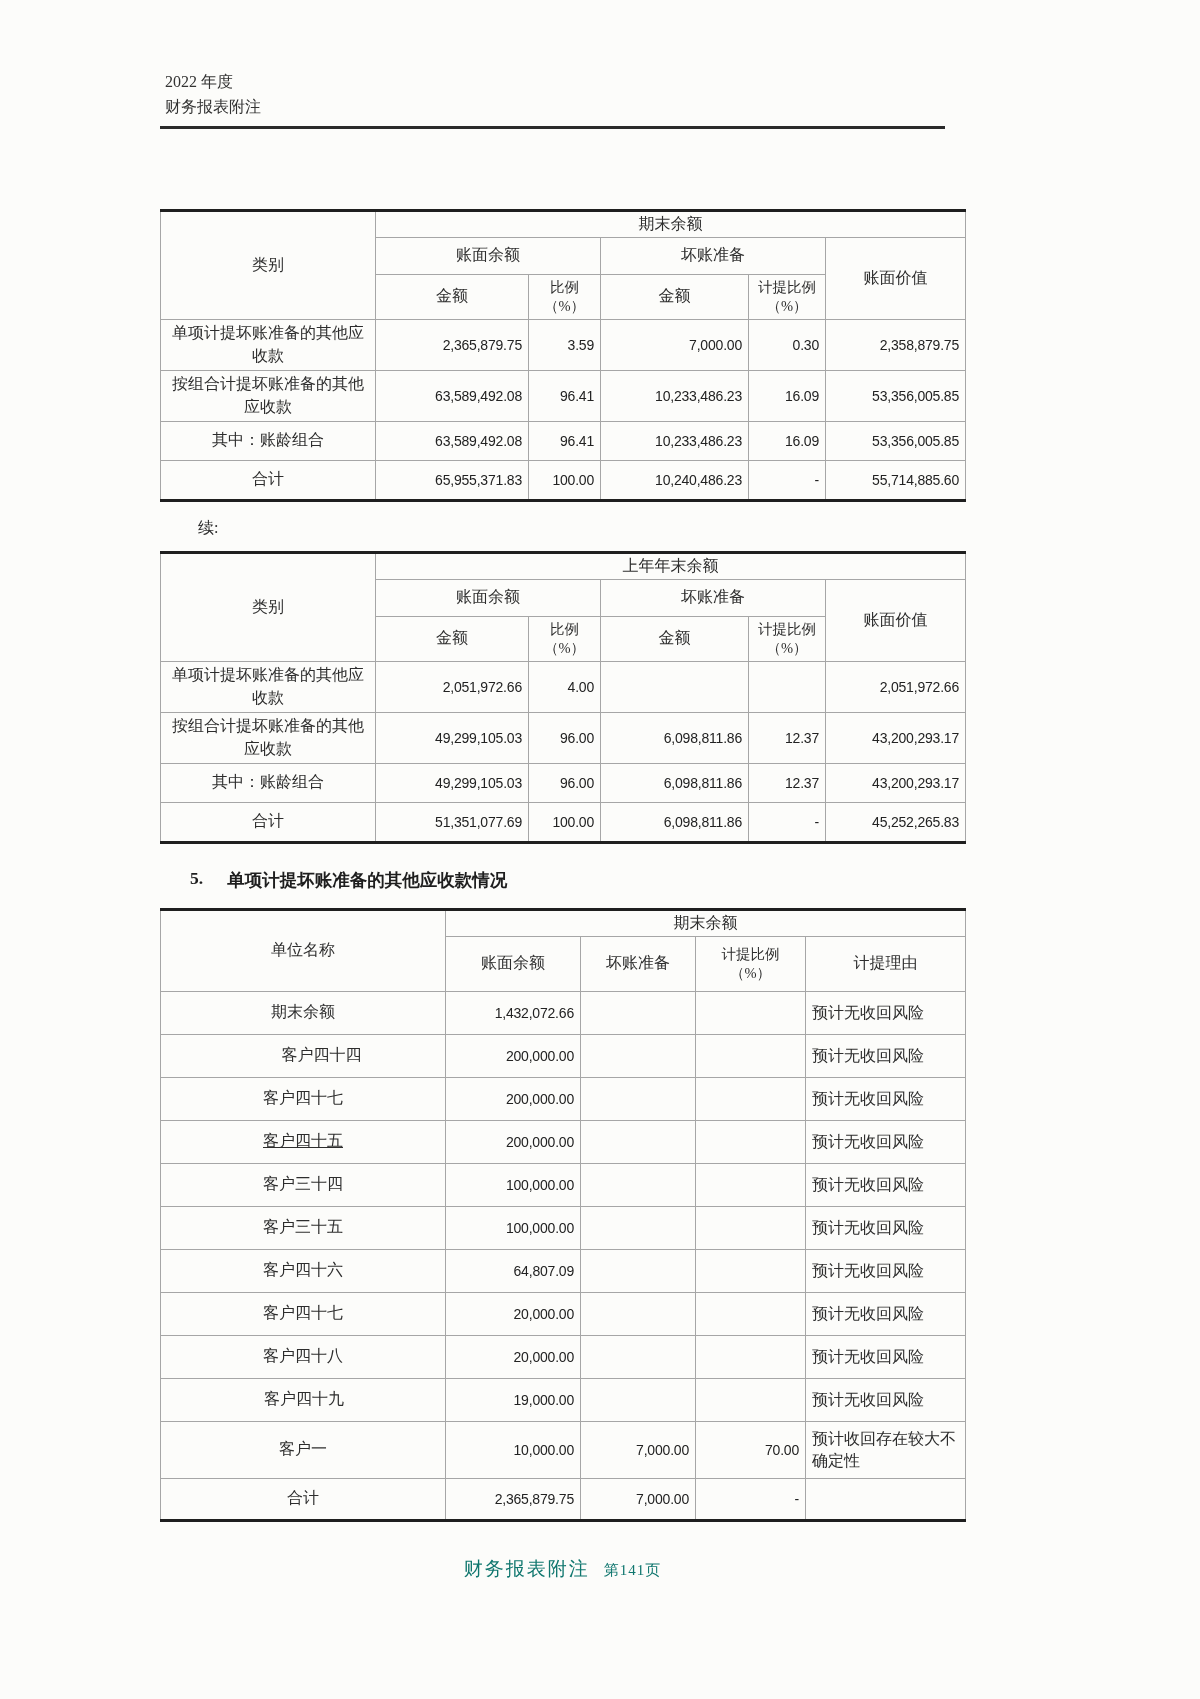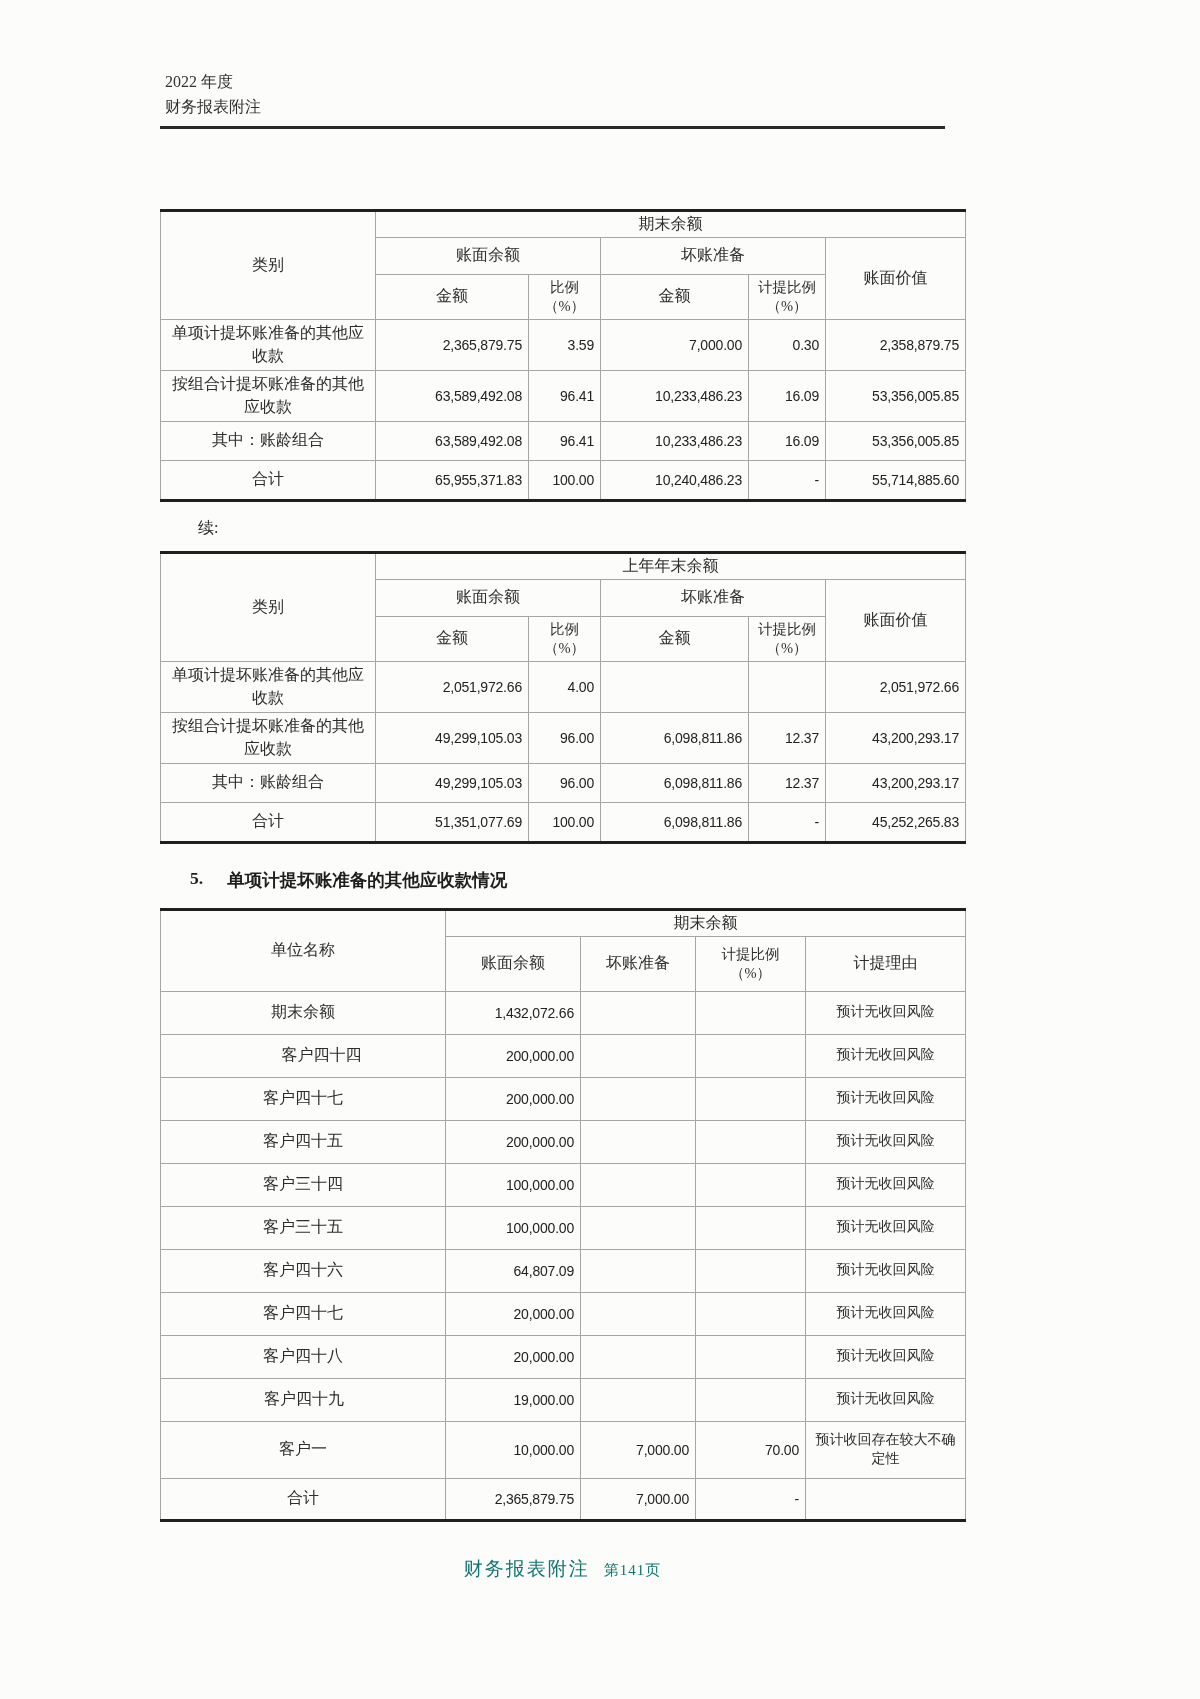--- a/index.html
+++ b/index.html
@@ -16,21 +16,21 @@
 
   
   table.fin { border-collapse:collapse; table-layout:fixed; width:805px;
               border-top:3px solid #1f1f1f; border-bottom:3px solid #1f1f1f; }
   table.fin th, table.fin td { border:1px solid #a6a6a6; font-weight:normal; padding:2px 6px; }
   th.ch, td.ch { font-size:16px; text-align:center; color:#2e2e2e; }
   td.label { font-size:16px; text-align:center; padding-left:8px; line-height:1.4; }
   td.num { font-family:"Liberation Sans","DejaVu Sans",sans-serif; font-size:14px;
            text-align:right; padding-right:10px; letter-spacing:-0.2px; color:#222; }
   .wrap2 { white-space:pre-line; line-height:1.3; }
-  td.reason { font-size:14px; text-align:center; line-height:1.35; }
+  td.reason { font-size:16px; text-align:left; line-height:1.35; }
 
   .continued { margin:16px 0 12px 38px; font-size:16px; }
   .section-title { display:flex; gap:24px; margin:24px 0 16px 30px;
                    font-size:17.5px; font-weight:bold; color:#1e1e1e; }
 
   .page-footer { position:absolute; left:160px; top:1556px; width:805px;
                  text-align:center; color:#0f766e; }
   .page-footer .t { font-size:19px; letter-spacing:2px; }
   .page-footer .p { font-size:15px; margin-left:10px; letter-spacing:1px; }
 </style>
@@ -211,21 +211,21 @@
       <td class="reason">预计无收回风险</td>
     </tr>
     <tr>
       <td class="label" style="height:38px;">客户四十七</td>
       <td class="num">200,000.00</td>
       <td class="num"></td>
       <td class="num"></td>
       <td class="reason">预计无收回风险</td>
     </tr>
     <tr>
-      <td class="label" style="height:38px;">客户四十五</td>
+      <td class="label" style="height:38px;text-decoration:underline;">客户四十五</td>
       <td class="num">200,000.00</td>
       <td class="num"></td>
       <td class="num"></td>
       <td class="reason">预计无收回风险</td>
     </tr>
     <tr>
       <td class="label" style="height:38px;">客户三十四</td>
       <td class="num">100,000.00</td>
       <td class="num"></td>
       <td class="num"></td>

